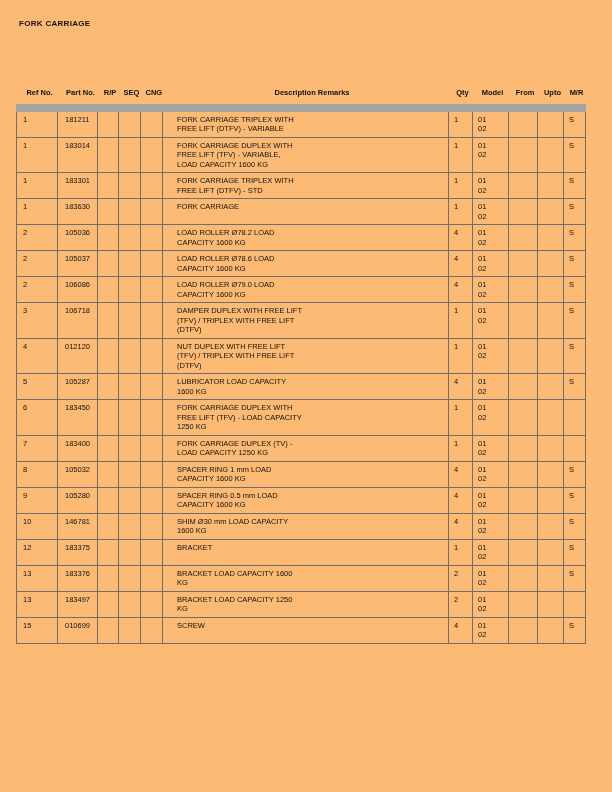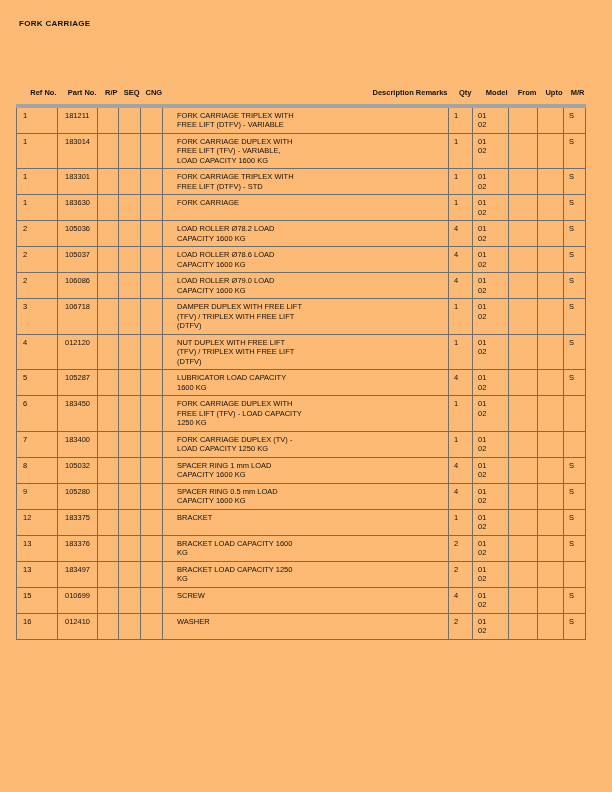--- a/index.html
+++ b/index.html
@@ -23,24 +23,24 @@
   }
   .table-wrap { position:absolute; left:16px; top:86px; }
   table.parts {
     border-collapse:collapse;
     table-layout:fixed;
     width:569px;
     font-size:7.5px;
     line-height:9.5px;
   }
   table.parts th {
-    text-align:right;
+    text-align:center;
     font-weight:bold;
     border:none;
-    border-bottom:4px solid #a3a3a3;
+    border-bottom:8px solid #a3a3a3;
     padding:2px 1px 6px 5px;
     white-space:nowrap;
     overflow:visible;
   }
   table.parts td {
     border:1px solid #6e6e6e;
     vertical-align:top;
     padding:3px 2px 3px 5px;
     white-space:pre-line;
     overflow:hidden;
@@ -295,20 +295,35 @@
       <td class="c-desc">SPACER RING 0.5 mm LOAD
 CAPACITY 1600 KG</td>
       <td>4</td>
       <td>01
 02</td>
       <td></td>
       <td></td>
       <td>S</td>
     </tr>
           <tr>
+      <td class="c-ref">10</td>
+      <td class="c-part">146781</td>
+      <td></td>
+      <td></td>
+      <td></td>
+      <td class="c-desc">SHIM Ø30 mm LOAD CAPACITY
+1600 KG</td>
+      <td>4</td>
+      <td>01
+02</td>
+      <td></td>
+      <td></td>
+      <td>S</td>
+    </tr>
+          <tr>
       <td class="c-ref">12</td>
       <td class="c-part">183375</td>
       <td></td>
       <td></td>
       <td></td>
       <td class="c-desc">BRACKET</td>
       <td>1</td>
       <td>01
 02</td>
       <td></td>
@@ -352,31 +367,17 @@
       <td></td>
       <td></td>
       <td class="c-desc">SCREW</td>
       <td>4</td>
       <td>01
 02</td>
       <td></td>
       <td></td>
       <td>S</td>
     </tr>
-          <tr>
-      <td class="c-ref">16</td>
-      <td class="c-part">012410</td>
-      <td></td>
-      <td></td>
-      <td></td>
-      <td class="c-desc">WASHER</td>
-      <td>2</td>
-      <td>01
-02</td>
-      <td></td>
-      <td></td>
-      <td>S</td>
-    </tr>
         </tbody>
     </table>
   </div>
 
 </div>
 
 </body></html>

